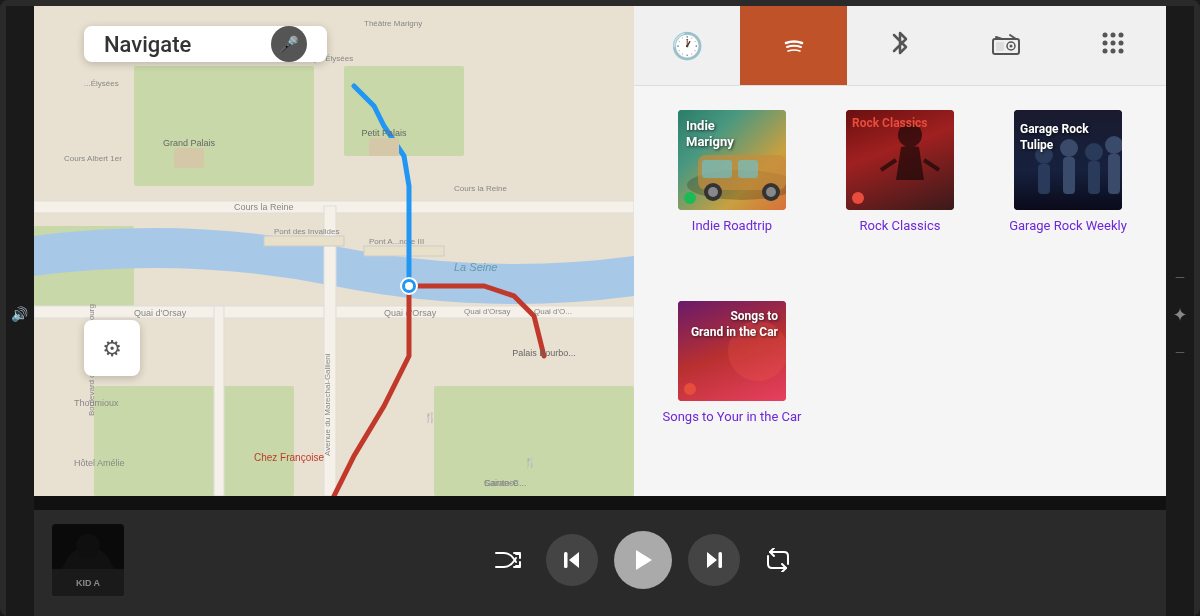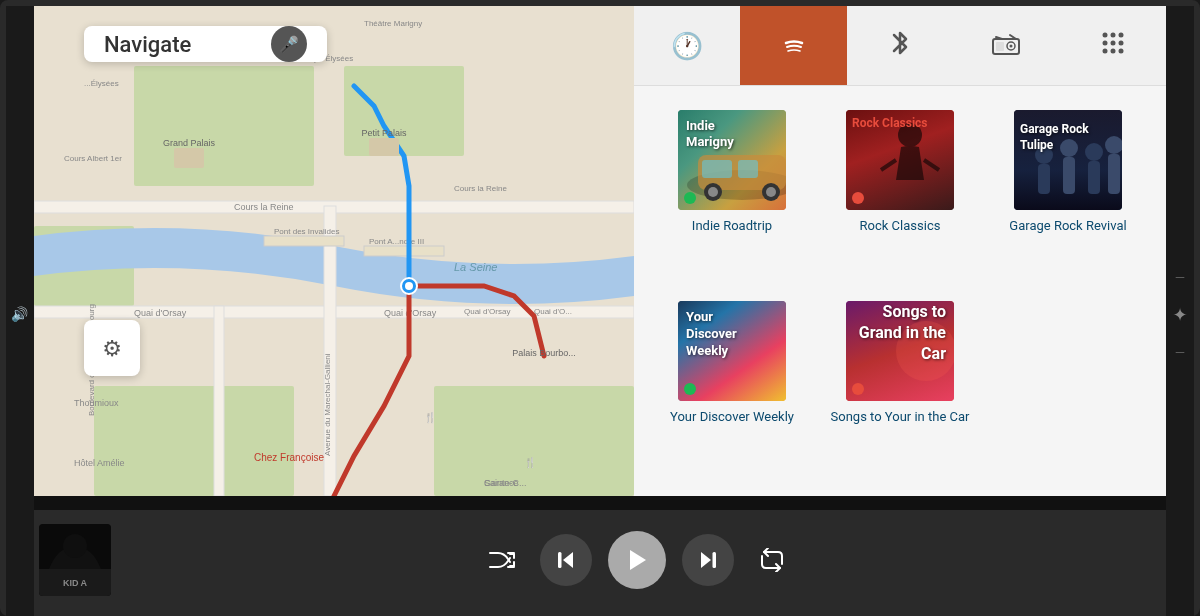--- a/index.html
+++ b/index.html
@@ -221,29 +221,29 @@
       line-height: 1.3;
       text-shadow: 1px 1px 3px rgba(0,0,0,0.7);
     }
 
     .thumb-label.red {
       color: #e74c3c;
     }
 
     .playlist-name {
       font-size: 13px;
-      color: #0c4a6e;
+      color: #6d28d9;
       text-align: center;
       line-height: 1.3;
     }
 
     
     .player-bar {
       position: absolute;
-      left: 13px;
+      left: 26px;
       bottom: 0;
       right: 28px;
       height: 100px;
       background: #2a2a2a;
       display: flex;
       align-items: center;
       padding: 17px 20px;
       gap: 16px;
     }
 
@@ -501,46 +501,32 @@
               <rect x="74" y="51" width="12" height="33" rx="4" fill="#2a3a5a"></rect>
               <circle cx="100" cy="35" r="9" fill="#3a4a6a"></circle>
               <rect x="94" y="44" width="12" height="40" rx="4" fill="#3a4a6a"></rect>
             </svg>
           </div>
           <div class="thumb-label" style="position:absolute; top:6px; left:6px; font-size:12px; font-weight:bold; color:white; line-height:1.3;margin-top:6px;">
             <div>Garage Rock</div>
             <div>Tulipe</div>
           </div>
         </div>
-        <span class="playlist-name">Garage Rock Revival</span>
-      </div>
-
-      <div class="playlist-item">
-        <div class="playlist-thumb thumb-discover">
-          <div style="position:absolute; inset:0; background: linear-gradient(145deg, #1a3a5c 0%, #2474a8 25%, #e84060 65%, #f0c030 100%);">
-          </div>
-          <div class="thumb-label" style="position:absolute; top:8px; left:8px; font-size:13px; font-weight:bold; color:white; line-height:1.3; text-shadow: 1px 1px 3px rgba(0,0,0,0.6);">
-            <div>Your</div>
-            <div>Discover</div>
-            <div>Weekly</div>
-          </div>
-
-          <div style="position:absolute; bottom:6px; left:6px; width:12px; height:12px; background:#1db954; border-radius:50%;"></div>
-        </div>
-        <span class="playlist-name">Your Discover Weekly</span>
-      </div>
+        <span class="playlist-name">Garage Rock Weekly</span>
+      </div>
+
 
       <div class="playlist-item">
         <div class="playlist-thumb thumb-songs">
           <div style="position:absolute; inset:0; background: linear-gradient(160deg, #6a1a6a 0%, #b83030 50%, #e84060 100%);">
             <svg width="128" height="100" viewBox="0 0 128 100" style="position:absolute;inset:0; opacity:0.5;">
               <circle cx="80" cy="50" r="30" fill="rgba(255,100,80,0.4)"></circle>
             </svg>
           </div>
-          <div class="thumb-label" style="position:absolute; top:1px; right:8px; font-size:16px; font-weight:bold; color:white; line-height:1.3; text-align:right; text-shadow: 1px 1px 3px rgba(0,0,0,0.6);">
+          <div class="thumb-label" style="position:absolute; top:8px; right:8px; font-size:12px; font-weight:bold; color:white; line-height:1.3; text-align:right; text-shadow: 1px 1px 3px rgba(0,0,0,0.6);">
             <div>Songs to</div>
             <div>Grand in the Car</div>
           </div>
 
           <div style="position:absolute; bottom:6px; left:6px; width:12px; height:12px; background:#e74c3c; border-radius:50%;"></div>
         </div>
         <span class="playlist-name">Songs to Your in the Car</span>
       </div>
 
       <div class="playlist-item">

